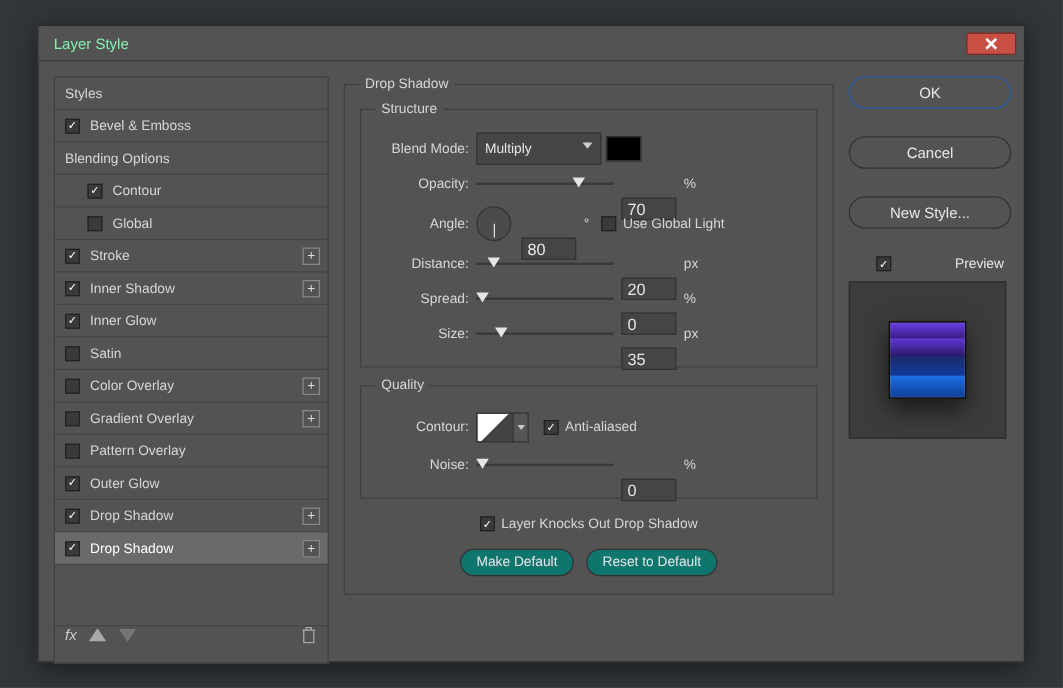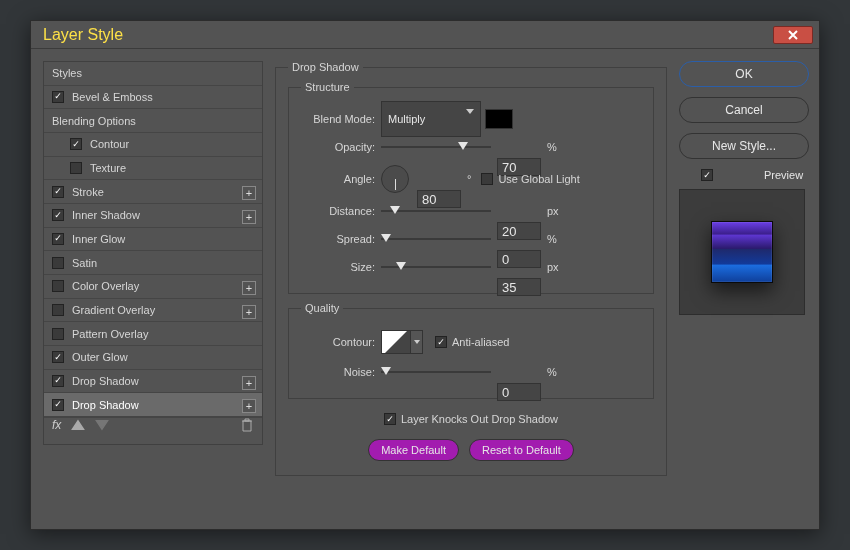--- a/index.html
+++ b/index.html
@@ -5,29 +5,29 @@
   * { box-sizing: border-box; margin: 0; padding: 0; font-family: "Segoe UI", Tahoma, sans-serif; }
   body { background:#323639; width:850px; height:550px; overflow:hidden; position:relative; }
   .dialog {
     position:absolute; left:30px; top:20px; width:790px; height:510px;
     background:#535353; border:1px solid #2c2c2c; box-shadow:0 4px 20px rgba(0,0,0,.5);
   }
   .titlebar {
     height:28px; background:#535353; display:flex; align-items:center;
     padding:0 6px 0 12px; border-bottom:1px solid #3b3b3b;
   }
-  .titlebar .title { color:#fde047; font-size:16px; flex:1; }
+  .titlebar .title { color:#86efac; font-size:12px; flex:1; }
   .closebtn {
     width:40px; height:18px; background:#c94f44; border:1px solid #7a2a24;
     display:flex; align-items:center; justify-content:center; border-radius:2px;
   }
   .closebtn svg { width:10px; height:10px; stroke:#fff; stroke-width:2; }
   .body { position:absolute; top:28px; left:0; right:0; bottom:0; }
   .styles-col {
-    position:absolute; left:12px; top:12px; width:220px; height:384px;
+    position:absolute; left:12px; top:12px; width:220px; height:470px;
     border:1px solid #404040; background:#535353; display:flex; flex-direction:column;
   }
   .styles-col .row {
     height:26px; display:flex; align-items:center; padding:0 8px;
     border-bottom:1px solid #454545; color:#d6d6d6; font-size:11px; position:relative;
   }
   .styles-col .row.selected { background:#6a6a6a; color:#fff; }
   .styles-col .row .cb { width:12px; height:12px; border:1px solid #222; background:#3a3a3a;
     margin-right:8px; display:flex; align-items:center; justify-content:center; }
   .styles-col .row .cb.checked::after { content:"✓"; color:#fff; font-size:9px; line-height:1; }
@@ -46,21 +46,21 @@
 
   .main-col { position:absolute; left:244px; top:12px; width:392px; }
   fieldset { border:1px solid #404040; padding:10px 12px 14px; margin-bottom:8px; }
   legend { color:#d6d6d6; font-size:11px; padding:0 4px; }
   fieldset.inner { border:1px solid #404040; margin-top:-2px; }
   .wrap { position:relative; }
 
   .frow { display:flex; align-items:center; height:24px; margin-top:4px; }
   .flabel { width:80px; text-align:right; color:#d6d6d6; font-size:11px; padding-right:6px; }
   .select {
-    width:100px; height:36px; background:#454545; border:1px solid #333;
+    width:100px; height:26px; background:#454545; border:1px solid #333;
     color:#e6e6e6; font-size:11px; display:flex; align-items:center; padding:0 6px; position:relative;
   }
   .select::after { content:""; position:absolute; right:6px; top:7px;
     border-left:4px solid transparent; border-right:4px solid transparent; border-top:5px solid #ccc; }
   .swatch { width:28px; height:20px; margin-left:4px; background:#000; border:1px solid #333; }
   .slider { position:relative; width:110px; height:14px; margin-right:6px; }
   .slider .track { position:absolute; left:0; right:0; top:6px; height:2px; background:#3a3a3a; }
   .slider .thumb { position:absolute; top:2px; width:0; height:0;
     border-left:5px solid transparent; border-right:5px solid transparent; border-top:8px solid #e6e6e6; }
   .numbox { width:44px; height:18px; background:#454545; border:1px solid #333; color:#e6e6e6;
@@ -69,26 +69,26 @@
   .cbx { width:12px; height:12px; border:1px solid #222; background:#3a3a3a;
     display:flex; align-items:center; justify-content:center; margin-right:5px; }
   .cbx.checked::after { content:"✓"; color:#fff; font-size:9px; line-height:1; }
   .angle-dial { width:28px; height:28px; border:1px solid #333; border-radius:50%; background:#4b4b4b; position:relative; }
   .angle-dial .needle { position:absolute; left:50%; top:50%; width:1px; height:11px; background:#ddd; transform-origin:top center; transform:rotate(0deg); }
   .contour-sw { width:30px; height:24px; border:1px solid #333; background:linear-gradient(135deg,#fff 49%,#444 51%); position:relative; }
   .contour-dd { width:12px; height:24px; border:1px solid #333; border-left:none; background:#555; display:flex; align-items:center; justify-content:center; }
   .contour-dd::after { content:""; border-left:3px solid transparent; border-right:3px solid transparent; border-top:4px solid #ccc; }
 
   .btnrow { display:flex; gap:10px; justify-content:center; margin-top:8px; }
-  .btn { height:22px; padding:0 12px; background:#a21caf; border:1px solid #333; border-radius:11px;
+  .btn { height:22px; padding:0 12px; background:#0f766e; border:1px solid #333; border-radius:11px;
     color:#e6e6e6; font-size:11px; display:flex; align-items:center; justify-content:center; }
 
   .right-col { position:absolute; left:648px; top:12px; width:130px; }
   .rbtn { width:130px; height:26px; border:1px solid #333; border-radius:13px;
-    background:#535353; color:#e8e8e8; font-size:12px; display:flex; align-items:center; justify-content:center; margin-bottom:10px; }
+    background:#535353; color:#e8e8e8; font-size:12px; display:flex; align-items:center; justify-content:center; margin-bottom:22px; }
   .rbtn.primary { border:1px solid #2b5ea8; }
   .prev-cb { display:flex; align-items:center; color:#e6e6e6; font-size:11px; margin:4px 0 8px 22px;gap:46px; }
   .preview {
     width:126px; height:126px; border:1px solid #2d2d2d; background:#3c3c3c;
     display:flex; align-items:center; justify-content:center;
   }
   .preview .cube { width:62px; height:62px; background:
     linear-gradient(#6a3fe6 0%, #3c1f8c 20%, #5d36d0 22%, #2c1a6e 44%, #1e2a6e 46%, #123a9a 70%, #1b6de0 72%, #0f3f9a 100%);
     border:1px solid #0a0a0a;
     box-shadow:0 8px 18px rgba(0,0,0,.6), inset 0 0 0 1px rgba(255,255,255,.08);
@@ -120,21 +120,21 @@
 
       <div class="row">
           <span>Blending Options</span>
         </div>
       <div class="row indent">
           <span class="cb checked"></span>
           <span>Contour</span>
         </div>
       <div class="row indent">
           <span class="cb"></span>
-          <span>Texture</span>
+          <span>Global</span>
         </div>
       <div class="row">
           <span class="cb checked"></span>
           <span>Stroke</span>
           <span class="plus">+</span>
         </div>
       <div class="row">
           <span class="cb checked"></span>
           <span>Inner Shadow</span>
           <span class="plus">+</span>

